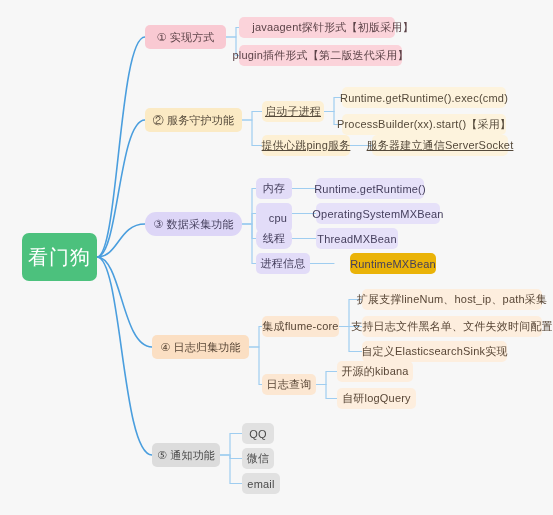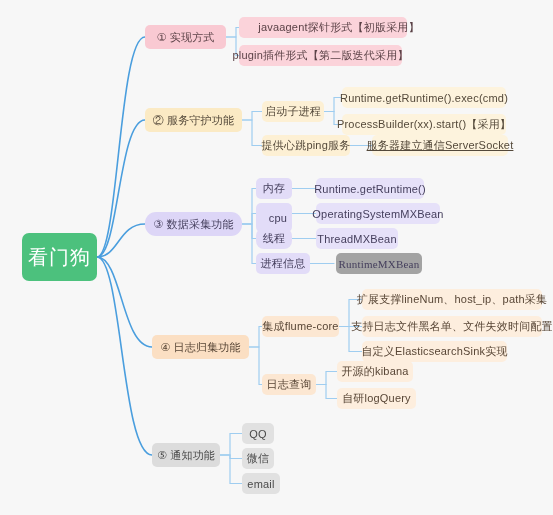--- a/index.html
+++ b/index.html
@@ -42,21 +42,21 @@
     color: #ffffff;
     font-size: 20px;
     border-radius: 7px;
     letter-spacing: 1px;
   }
   
   .c-pink-1 { background: #f9c9d2; color: #5b4247; font-size: 11px; }
   .c-pink-2 { background: #fbd3da; color: #5b4247; font-size: 11px; }
   
   .c-yellow-1 { background: #fbeac4; color: #54493a; font-size: 11px; }
-  .c-yellow-2 { background: #fdf0d4; color: #54493a; font-size: 11px; }
+  .c-yellow-2 { background: #fdf0d4; color: #54493a; font-size: 11px; text-decoration: underline; }
   .c-yellow-3 { background: #fdf3dd; color: #54493a; font-size: 11px; }
   
   .c-purple-1 { background: #ddd6f7; color: #443e5c; font-size: 11px; }
   .c-purple-2 { background: #e2dcf8; color: #443e5c; font-size: 11px; }
   .c-purple-3 { background: #e6e1f9; color: #443e5c; font-size: 11px; }
   
   .c-peach-1 { background: #fbdfc3; color: #584636; font-size: 11px; }
   .c-peach-2 { background: #fce7d2; color: #584636; font-size: 11px; }
   .c-peach-3 { background: #fdeede; color: #584636; font-size: 11px; }
   
@@ -94,37 +94,37 @@
       <path d="M249 347 H259 V384.5 H262" fill="none" stroke="#9fcdf0" stroke-width="1.2" stroke-linecap="round"></path>
       <path d="M316 384.5 H326 V371.5 H337" fill="none" stroke="#9fcdf0" stroke-width="1.2" stroke-linecap="round"></path>
       <path d="M316 384.5 H326 V398.5 H337" fill="none" stroke="#9fcdf0" stroke-width="1.2" stroke-linecap="round"></path>
       <path d="M97 257 C121.75 257 121.75 455 152 455" fill="none" stroke="#4a9ede" stroke-width="1.6" stroke-linecap="round"></path>
       <path d="M220 455 H230 V433.5 H242" fill="none" stroke="#9fcdf0" stroke-width="1.2" stroke-linecap="round"></path>
       <path d="M220 455 H230 V458.5 H242" fill="none" stroke="#9fcdf0" stroke-width="1.2" stroke-linecap="round"></path>
       <path d="M220 455 H230 V483.5 H242" fill="none" stroke="#9fcdf0" stroke-width="1.2" stroke-linecap="round"></path>
     </svg>
 <div class="node root" style="left: 22px; top: 233px; width: 75px; height: 48px; background: rgb(76, 193, 125);">看门狗</div>
     <div class="node c-pink-1" style="left: 145px; top: 25px; width: 81px; height: 24px; background: rgb(249, 201, 210);">① 实现方式</div>
-    <div class="node c-pink-2" style="left: 239px; top: 17px; width: 168px; height: 21px; background: rgb(251, 211, 218); padding-left: 32px;">javaagent探针形式【初版采用】</div>
+    <div class="node c-pink-2" style="left: 239px; top: 17px; width: 156px; height: 21px; background: rgb(251, 211, 218); padding-left: 32px;">javaagent探针形式【初版采用】</div>
     <div class="node c-pink-2" style="left: 239px; top: 45px; width: 163px; height: 21px; background: rgb(251, 211, 218);">plugin插件形式【第二版迭代采用】</div>
     <div class="node c-yellow-1" style="left: 145px; top: 108px; width: 97px; height: 24px; background: rgb(251, 234, 196); font-family: Liberation Serif, serif;">② 服务守护功能</div>
     <div class="node c-yellow-2" style="left: 262px; top: 101px; width: 62px; height: 21px; background: rgb(253, 240, 212);">启动子进程</div>
     <div class="node c-yellow-3" style="left: 342px; top: 87px; width: 164px; height: 21px; background: rgb(253, 243, 221);">Runtime.getRuntime().exec(cmd)</div>
     <div class="node c-yellow-3" style="left: 342px; top: 114px; width: 164px; height: 21px; background: rgb(253, 243, 221);">ProcessBuilder(xx).start()【采用】</div>
     <div class="node c-yellow-2" style="left: 262px; top: 135px; width: 88px; height: 21px; background: rgb(253, 240, 212);">提供心跳ping服务</div>
     <div class="node c-yellow-3" style="left: 372px; top: 135px; width: 136px; height: 21px; background: rgb(253, 243, 221); text-decoration: underline;">服务器建立通信ServerSocket</div>
     <div class="node c-purple-1" style="left: 145px; top: 212px; width: 97px; height: 24px; background: rgb(221, 214, 247); border-radius: 11px;">③ 数据采集功能</div>
     <div class="node c-purple-2" style="left: 256px; top: 178px; width: 36px; height: 21px; background: rgb(226, 220, 248);">内存</div>
     <div class="node c-purple-3" style="left: 316px; top: 178px; width: 108px; height: 21px; background: rgb(230, 225, 249);">Runtime.getRuntime()</div>
     <div class="node c-purple-2" style="left: 256px; top: 203px; width: 36px; height: 29px; background: rgb(226, 220, 248); padding-left: 8px;">cpu</div>
     <div class="node c-purple-3" style="left: 316px; top: 203px; width: 124px; height: 21px; background: rgb(230, 225, 249);">OperatingSystemMXBean</div>
     <div class="node c-purple-2" style="left: 256px; top: 228px; width: 36px; height: 21px; background: rgb(226, 220, 248); border-radius: 8px;">线程</div>
     <div class="node c-purple-3" style="left: 316px; top: 228px; width: 82px; height: 21px; background: rgb(230, 225, 249);">ThreadMXBean</div>
     <div class="node c-purple-2" style="left: 256px; top: 253px; width: 54px; height: 21px; background: rgb(226, 220, 248);">进程信息</div>
-    <div class="node c-purple-3" style="left: 336px; top: 253px; width: 86px; height: 21px; background: #a3a3a3; font-family: Liberation Serif, serif;">RuntimeMXBean</div>
+    <div class="node c-purple-3" style="left: 350px; top: 253px; width: 86px; height: 21px; background: #eab308;">RuntimeMXBean</div>
     <div class="node c-peach-1" style="left: 152px; top: 335px; width: 97px; height: 24px; background: rgb(251, 223, 195);">④ 日志归集功能</div>
     <div class="node c-peach-2" style="left: 262px; top: 316px; width: 77px; height: 21px; background: rgb(252, 231, 210);">集成flume-core</div>
     <div class="node c-peach-3" style="left: 362px; top: 316px; width: 180px; height: 21px; background: rgb(253, 238, 222);">支持日志文件黑名单、文件失效时间配置</div>
     <div class="node c-peach-3" style="left: 362px; top: 289px; width: 180px; height: 21px; background: rgb(253, 238, 222);">扩展支撑lineNum、host_ip、path采集</div>
     <div class="node c-peach-3" style="left: 362px; top: 341px; width: 145px; height: 21px; background: rgb(253, 238, 222);">自定义ElasticsearchSink实现</div>
     <div class="node c-peach-2" style="left: 262px; top: 374px; width: 54px; height: 21px; background: rgb(252, 231, 210);">日志查询</div>
     <div class="node c-peach-3" style="left: 337px; top: 361px; width: 76px; height: 21px; background: rgb(253, 238, 222);">开源的kibana</div>
     <div class="node c-peach-3" style="left: 337px; top: 388px; width: 79px; height: 21px; background: rgb(253, 238, 222);">自研logQuery</div>
     <div class="node c-gray-1" style="left: 152px; top: 443px; width: 68px; height: 24px; background: rgb(220, 220, 220);">⑤ 通知功能</div>
     <div class="node c-gray-2" style="left: 242px; top: 423px; width: 32px; height: 21px; background: rgb(225, 225, 225);">QQ</div>

